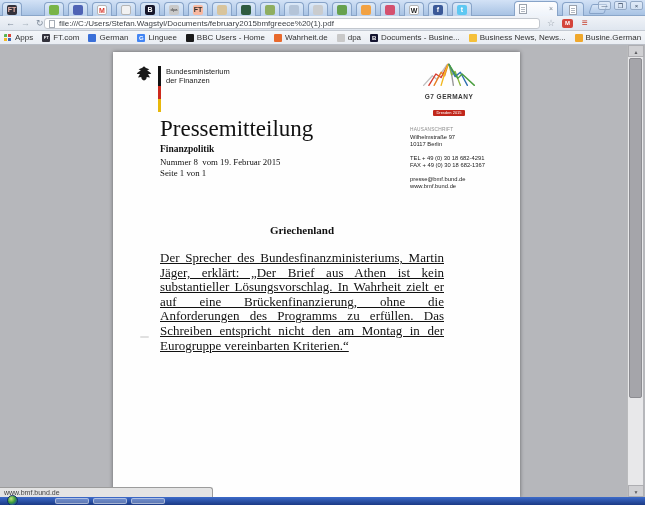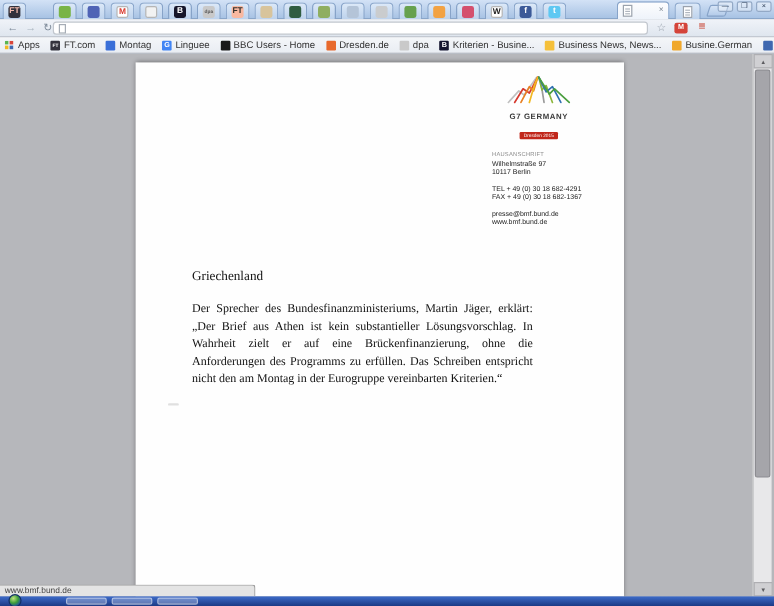--- a/index.html
+++ b/index.html
@@ -92,22 +92,22 @@
   .mh-title { font-size:23px; line-height:25px; }
   .mh-cat { font-size:9.5px; font-weight:bold; margin-top:3px; }
   .mh-num { font-size:8.8px; margin-top:3px; white-space:pre-wrap; }
   .mh-page { font-size:8.8px; margin-top:1px; }
 
   .contact { position:absolute; left:297px; top:74px; font-size:5.8px; line-height:7.5px; color:#222; }
   .contact .lbl { font-size:4.8px; color:#8d8d8d; letter-spacing:.2px; }
   .contact .gap { height:6px; }
 
   .doc-body { position:absolute; left:47px; top:172px; width:284px; font-family:"Liberation Serif", serif; color:#111; }
-  .doc-h1 { font-size:11px; font-weight:normal; }
-  .doc-par { font-size:10px; line-height:14.6px; text-align:justify; margin-top:15px; }
+  .doc-h1 { font-size:11px; font-weight:bold;text-align:center; }
+  .doc-par { font-size:13px; line-height:14.6px; text-align:justify; margin-top:15px;text-decoration:underline; }
   .stray-mark { position:absolute; left:27px; top:284px; width:9px; height:2px; background:#aaa; opacity:.35; border-radius:1px; }
 
   
   .taskbar { position:absolute; left:0; top:497px; width:645px; height:8px;
     background:linear-gradient(#3d6bc9,#16ale0 40%,#1b3a85); background:linear-gradient(#3d6bc9,#1b3a85); }
   .start-orb { position:absolute; left:7px; top:-2px; width:11px; height:11px; border-radius:50%;
     background:radial-gradient(circle at 35% 30%, #bfe37e, #3f9e3a 45%, #1c4f9e 80%); border:1px solid #123064; }
   .tb-btn { position:absolute; top:1px; width:34px; height:6px; border-radius:2px;
     background:rgba(255,255,255,.28); border:1px solid rgba(255,255,255,.45); }
 </style>
@@ -190,20 +190,21 @@
         <div class="win-btn">×</div>
       </div>
   </div>
 
   <div class="toolbar">
     <span class="nav-ico">←</span>
     <span class="nav-ico dim">→</span>
     <span class="nav-ico">↻</span>
     <div class="urlbox">
       <span class="page-ico"></span>
+      <span class="url-text">file:///C:/Users/Stefan.Wagstyl/Documents/february2015bmfgreece%20(1).pdf</span>
     </div>
     <span class="star-ico">☆</span>
     <span class="ext-ico">M</span>
     <span class="menu-ico">≡</span>
   </div>
 
   <div class="bookbar">
       <div class="bm">
         <span class="bm-ico bm-grid">
           <i style="background: rgb(90, 181, 82);"></i>
@@ -212,76 +213,92 @@
           <i style="background: rgb(63, 104, 176);"></i>
         </span>
         <span class="bm-label">Apps</span>
       </div>
       <div class="bm">
         <span class="bm-ico" style="background: rgb(51, 50, 60); font-size: 4px;">FT</span>
         <span class="bm-label">FT.com</span>
       </div>
       <div class="bm">
         <span class="bm-ico" style="background: rgb(58, 111, 216);"></span>
-        <span class="bm-label">Montag</span>
+        <span class="bm-label">German</span>
       </div>
       <div class="bm">
         <span class="bm-ico" style="background: rgb(66, 133, 244);">G</span>
         <span class="bm-label">Linguee</span>
       </div>
       <div class="bm">
         <span class="bm-ico" style="background: rgb(26, 26, 26);"></span>
         <span class="bm-label">BBC Users - Home</span>
       </div>
       <div class="bm">
         <span class="bm-ico" style="background: rgb(232, 105, 44);"></span>
-        <span class="bm-label">Dresden.de</span>
+        <span class="bm-label">Wahrheit.de</span>
       </div>
       <div class="bm">
         <span class="bm-ico" style="background: rgb(201, 201, 201);"></span>
         <span class="bm-label">dpa</span>
       </div>
       <div class="bm">
         <span class="bm-ico" style="background: rgb(21, 21, 48);">B</span>
-        <span class="bm-label">Kriterien - Busine...</span>
+        <span class="bm-label">Documents - Busine...</span>
       </div>
       <div class="bm">
         <span class="bm-ico" style="background: rgb(245, 192, 58);"></span>
         <span class="bm-label">Business News, News...</span>
       </div>
       <div class="bm">
         <span class="bm-ico" style="background: rgb(240, 168, 44);"></span>
         <span class="bm-label">Busine.German</span>
       </div>
       <div class="bm">
         <span class="bm-ico" style="background: rgb(63, 104, 176);"></span>
       </div>
     </div>
 
   <div class="content">
     <div class="pdf-page">
 
+      <div class="ministry-logo">
+        <svg width="18" height="17" viewBox="0 0 20 18">
+          <path fill="#1a1a1a" d="M10 1 C8 3 6 3.5 4 4.5 L6.5 5.5 C4.5 7 3 7.5 2 9.5 L5.5 9.5 C4.5 11.5 3.5 12.5 3.5 13.5 L7 12.8 C7 14.8 8 15.8 10 16.8 C12 15.8 13 14.8 13 12.8 L16.5 13.5 C16.5 12.5 15.5 11.5 14.5 9.5 L18 9.5 C17 7.5 15.5 7 13.5 5.5 L16 4.5 C14 3.5 12 3 10 1 Z"></path>
+        </svg>
+        <span class="flag-stripe"></span>
+        <span class="ministry-name">
+          <span>Bundesministerium</span><br>
+          <span>der Finanzen</span>
+        </span>
+      </div>
 
       <div class="g7-logo">
         <svg width="60" height="28" viewBox="0 0 62 32">
           <g fill="none" stroke-width="1.6" stroke-linejoin="round" stroke-linecap="round">
             <path stroke="#c0c0c0" d="M2 29 L12 18 L17 22 L29 5"></path>
             <path stroke="#d63a2f" d="M8 29 L16 16 L22 20 L30 5"></path>
             <path stroke="#e87f22" d="M14 29 L22 14 L26 18 L30 5"></path>
             <path stroke="#f2b822" d="M22 29 L27 12 L30 5"></path>
             <path stroke="#9a9a9a" d="M36 29 L33 10 L31 5"></path>
             <path stroke="#8cb63c" d="M44 29 L38 13 L34 17 L31 5"></path>
             <path stroke="#2f6fb0" d="M52 29 L44 14 L38 19 L31 5"></path>
             <path stroke="#4a9e3f" d="M60 29 L46 16 L41 21 L31 5"></path>
           </g>
         </svg>
         <div class="g7-title">G7 GERMANY</div>
         <div><span class="g7-badge">Dresden 2015</span></div>
       </div>
 
+      <div class="masthead">
+        <div class="mh-title">Pressemitteilung</div>
+        <div class="mh-cat">Finanzpolitik</div>
+        <div class="mh-num">Nummer 8  vom 19. Februar 2015</div>
+        <div class="mh-page">Seite 1 von 1</div>
+      </div>
 
       <div class="contact">
         <div class="lbl">HAUSANSCHRIFT</div>
         <div>Wilhelmstraße 97</div>
         <div>10117 Berlin</div>
         <div class="gap"></div>
         <div>TEL + 49 (0) 30 18 682-4291</div>
         <div>FAX + 49 (0) 30 18 682-1367</div>
         <div class="gap"></div>
         <div>presse@bmf.bund.de</div>

